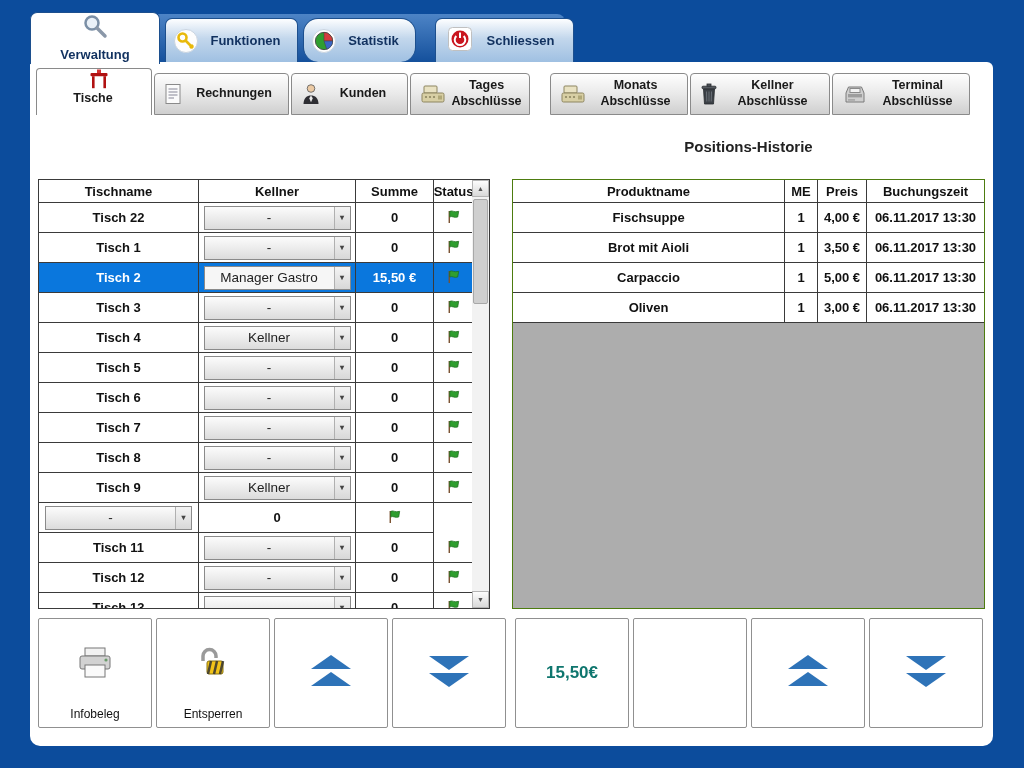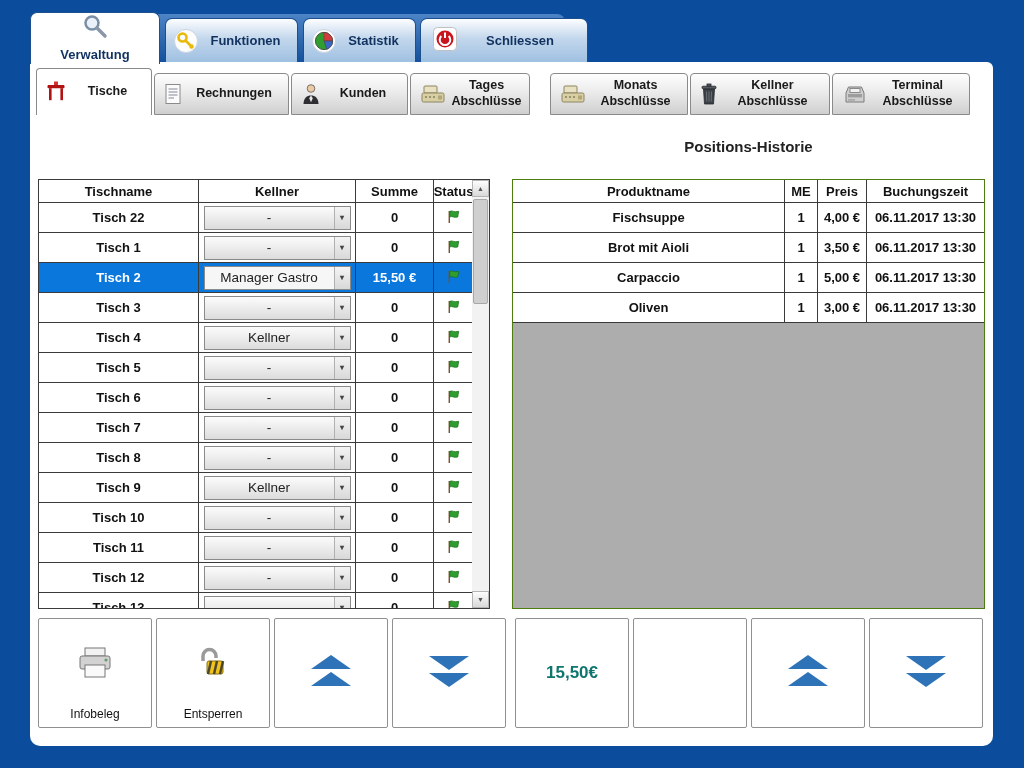--- a/index.html
+++ b/index.html
@@ -100,48 +100,48 @@
     <span class="icon-circle">
       <svg width="20" height="20" viewBox="0 0 20 20">
         <circle cx="6.5" cy="6.5" r="4" fill="none" stroke="#e8b90a" stroke-width="2.6"></circle>
         <line x1="9.5" y1="9.5" x2="17" y2="17" stroke="#e8b90a" stroke-width="2.6"></line>
         <line x1="14" y1="17" x2="17" y2="14" stroke="#e8b90a" stroke-width="2.6"></line>
       </svg>
     </span>
     <span class="tlabel">Funktionen</span>
   </div>
 
-  <div class="ttab inactive" style="left:273px; width:113px;">
+  <div class="ttab inactive" style="left:273px; width:113px;border-radius:15px;">
     <span class="icon-circle">
       <svg width="20" height="20" viewBox="0 0 22 22">
         <circle cx="11" cy="11" r="9.5" fill="#2f9e2f" stroke="#444"></circle>
         <path d="M11 11 L11 1.5 A9.5 9.5 0 0 1 20.5 11 Z" fill="#d43c3c" stroke="#444" stroke-width="0.6"></path>
         <path d="M11 11 L20.5 11 A9.5 9.5 0 0 1 14 20 Z" fill="#3a66c4" stroke="#444" stroke-width="0.6"></path>
       </svg>
     </span>
     <span class="tlabel">Statistik</span>
   </div>
 
-  <div class="ttab inactive" style="left:390px; width:168px;padding-left:12px;">
+  <div class="ttab inactive" style="left:405px; width:139px;padding-left:12px;">
     <span>
       <svg width="24" height="24" viewBox="0 0 24 24">
         <rect x="0.5" y="0.5" width="23" height="23" rx="4" fill="#fff" stroke="#c0c0c0"></rect>
         <circle cx="12" cy="12" r="8.5" fill="#c9151e"></circle>
         <path d="M8.3 9 a5.3 5.3 0 1 0 7.4 0" fill="none" stroke="#fff" stroke-width="2"></path>
         <line x1="12" y1="5.5" x2="12" y2="11" stroke="#fff" stroke-width="2"></line>
       </svg>
     </span>
     <span class="tlabel">Schliessen</span>
   </div>
 </div>
 
 <div class="panel">
 
   <div class="sub-bar">
-    <div class="stab active" style="left:6px; width:116px;">
+    <div class="stab active" style="left:6px; width:116px;flex-direction:column;">
       <span class="sicon">
         <svg width="20" height="22" viewBox="0 0 20 22">
           <rect x="8" y="0.5" width="4" height="3.5" fill="#d33333"></rect>
           <rect x="1.5" y="4" width="17" height="3.2" rx="1" fill="#b11212"></rect>
           <rect x="3" y="7.2" width="2.6" height="12" fill="#b11212"></rect>
           <rect x="14.4" y="7.2" width="2.6" height="12" fill="#b11212"></rect>
         </svg>
       </span>
       <span class="slabel">Tische</span>
     </div>
@@ -423,21 +423,20 @@
           <span>
             <svg width="15" height="15" viewBox="0 0 16 16">
               <line x1="3.5" y1="2" x2="3.5" y2="15" stroke="#7a5230" stroke-width="1.5"></line>
               <path d="M4 2.5 C7 1, 8.5 4, 13.5 2.5 L12.5 8.5 C8.5 10, 7 7, 4 8.5 Z" fill="#2f9e2f" stroke="#1e6e1e" stroke-width="0.8"></path>
             </svg>
           </span>
         </div>
       </div>
 
       <div class="lrow data">
-        <div class="cell">Tisch 10</div>
         <div class="cell">
           <div class="dropdown">
             <span class="dd-text">-</span>
             <span class="dd-arrow">▾</span>
           </div>
         </div>
         <div class="cell">0</div>
         <div class="cell">
           <span>
             <svg width="15" height="15" viewBox="0 0 16 16">

